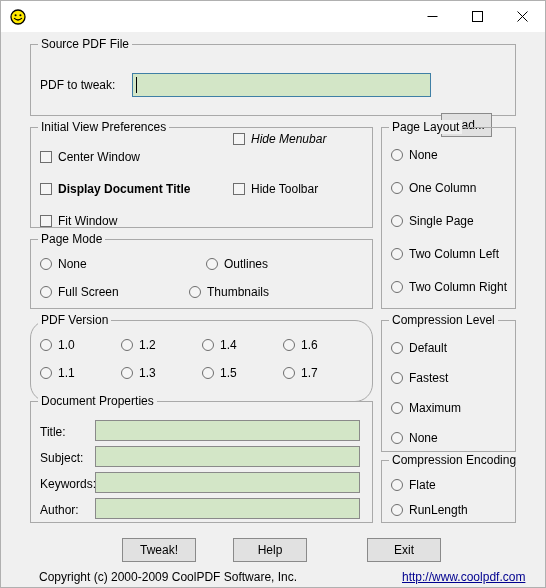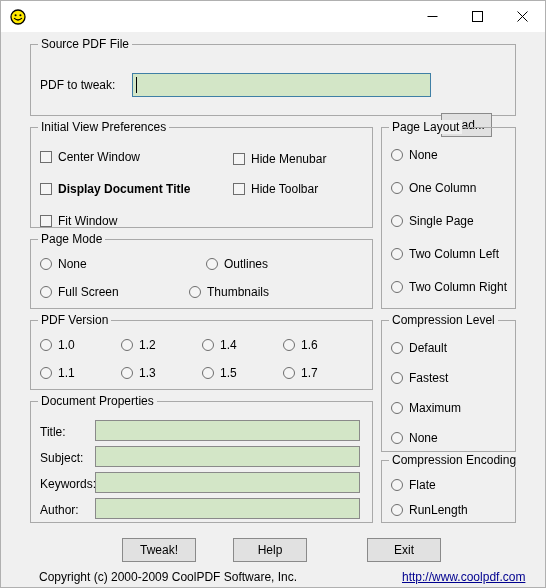--- a/index.html
+++ b/index.html
@@ -224,21 +224,21 @@
       </div>
       <div class="ctl" style="left:9px; top:54px;font-weight:bold;">
         <span class="checkbox"></span>
         <span class="ctl-label">Display Document Title</span>
       </div>
       <div class="ctl" style="left:9px; top:86px;">
         <span class="checkbox"></span>
         <span class="ctl-label">Fit Window</span>
       </div>
 
-      <div class="ctl" style="left:202px; top:24px;">
+      <div class="ctl" style="left:202px; top:4px;font-style:italic;">
         <span class="checkbox"></span>
         <span class="ctl-label">Hide Menubar</span>
       </div>
       <div class="ctl" style="left:202px; top:54px;">
         <span class="checkbox"></span>
         <span class="ctl-label">Hide Toolbar</span>
       </div>
     </div>
 
     <div class="group" style="left:29px; top:207px; width:343px; height:70px;">
@@ -255,21 +255,21 @@
       <div class="ctl" style="left:175px; top:17px;">
         <span class="radio"></span>
         <span class="ctl-label">Outlines</span>
       </div>
       <div class="ctl" style="left:158px; top:45px;">
         <span class="radio"></span>
         <span class="ctl-label">Thumbnails</span>
       </div>
     </div>
 
-    <div class="group" style="left:29px; top:288px; width:343px; height:70px;">
+    <div class="group" style="left:29px; top:288px; width:343px; height:82px;border-radius:18px;">
       <span class="legend">PDF Version</span>
 
       <div class="ctl" style="left:9px; top:17px;">
         <span class="radio"></span>
         <span class="ctl-label">1.0</span>
       </div>
       <div class="ctl" style="left:90px; top:17px;">
         <span class="radio"></span>
         <span class="ctl-label">1.2</span>
       </div>

